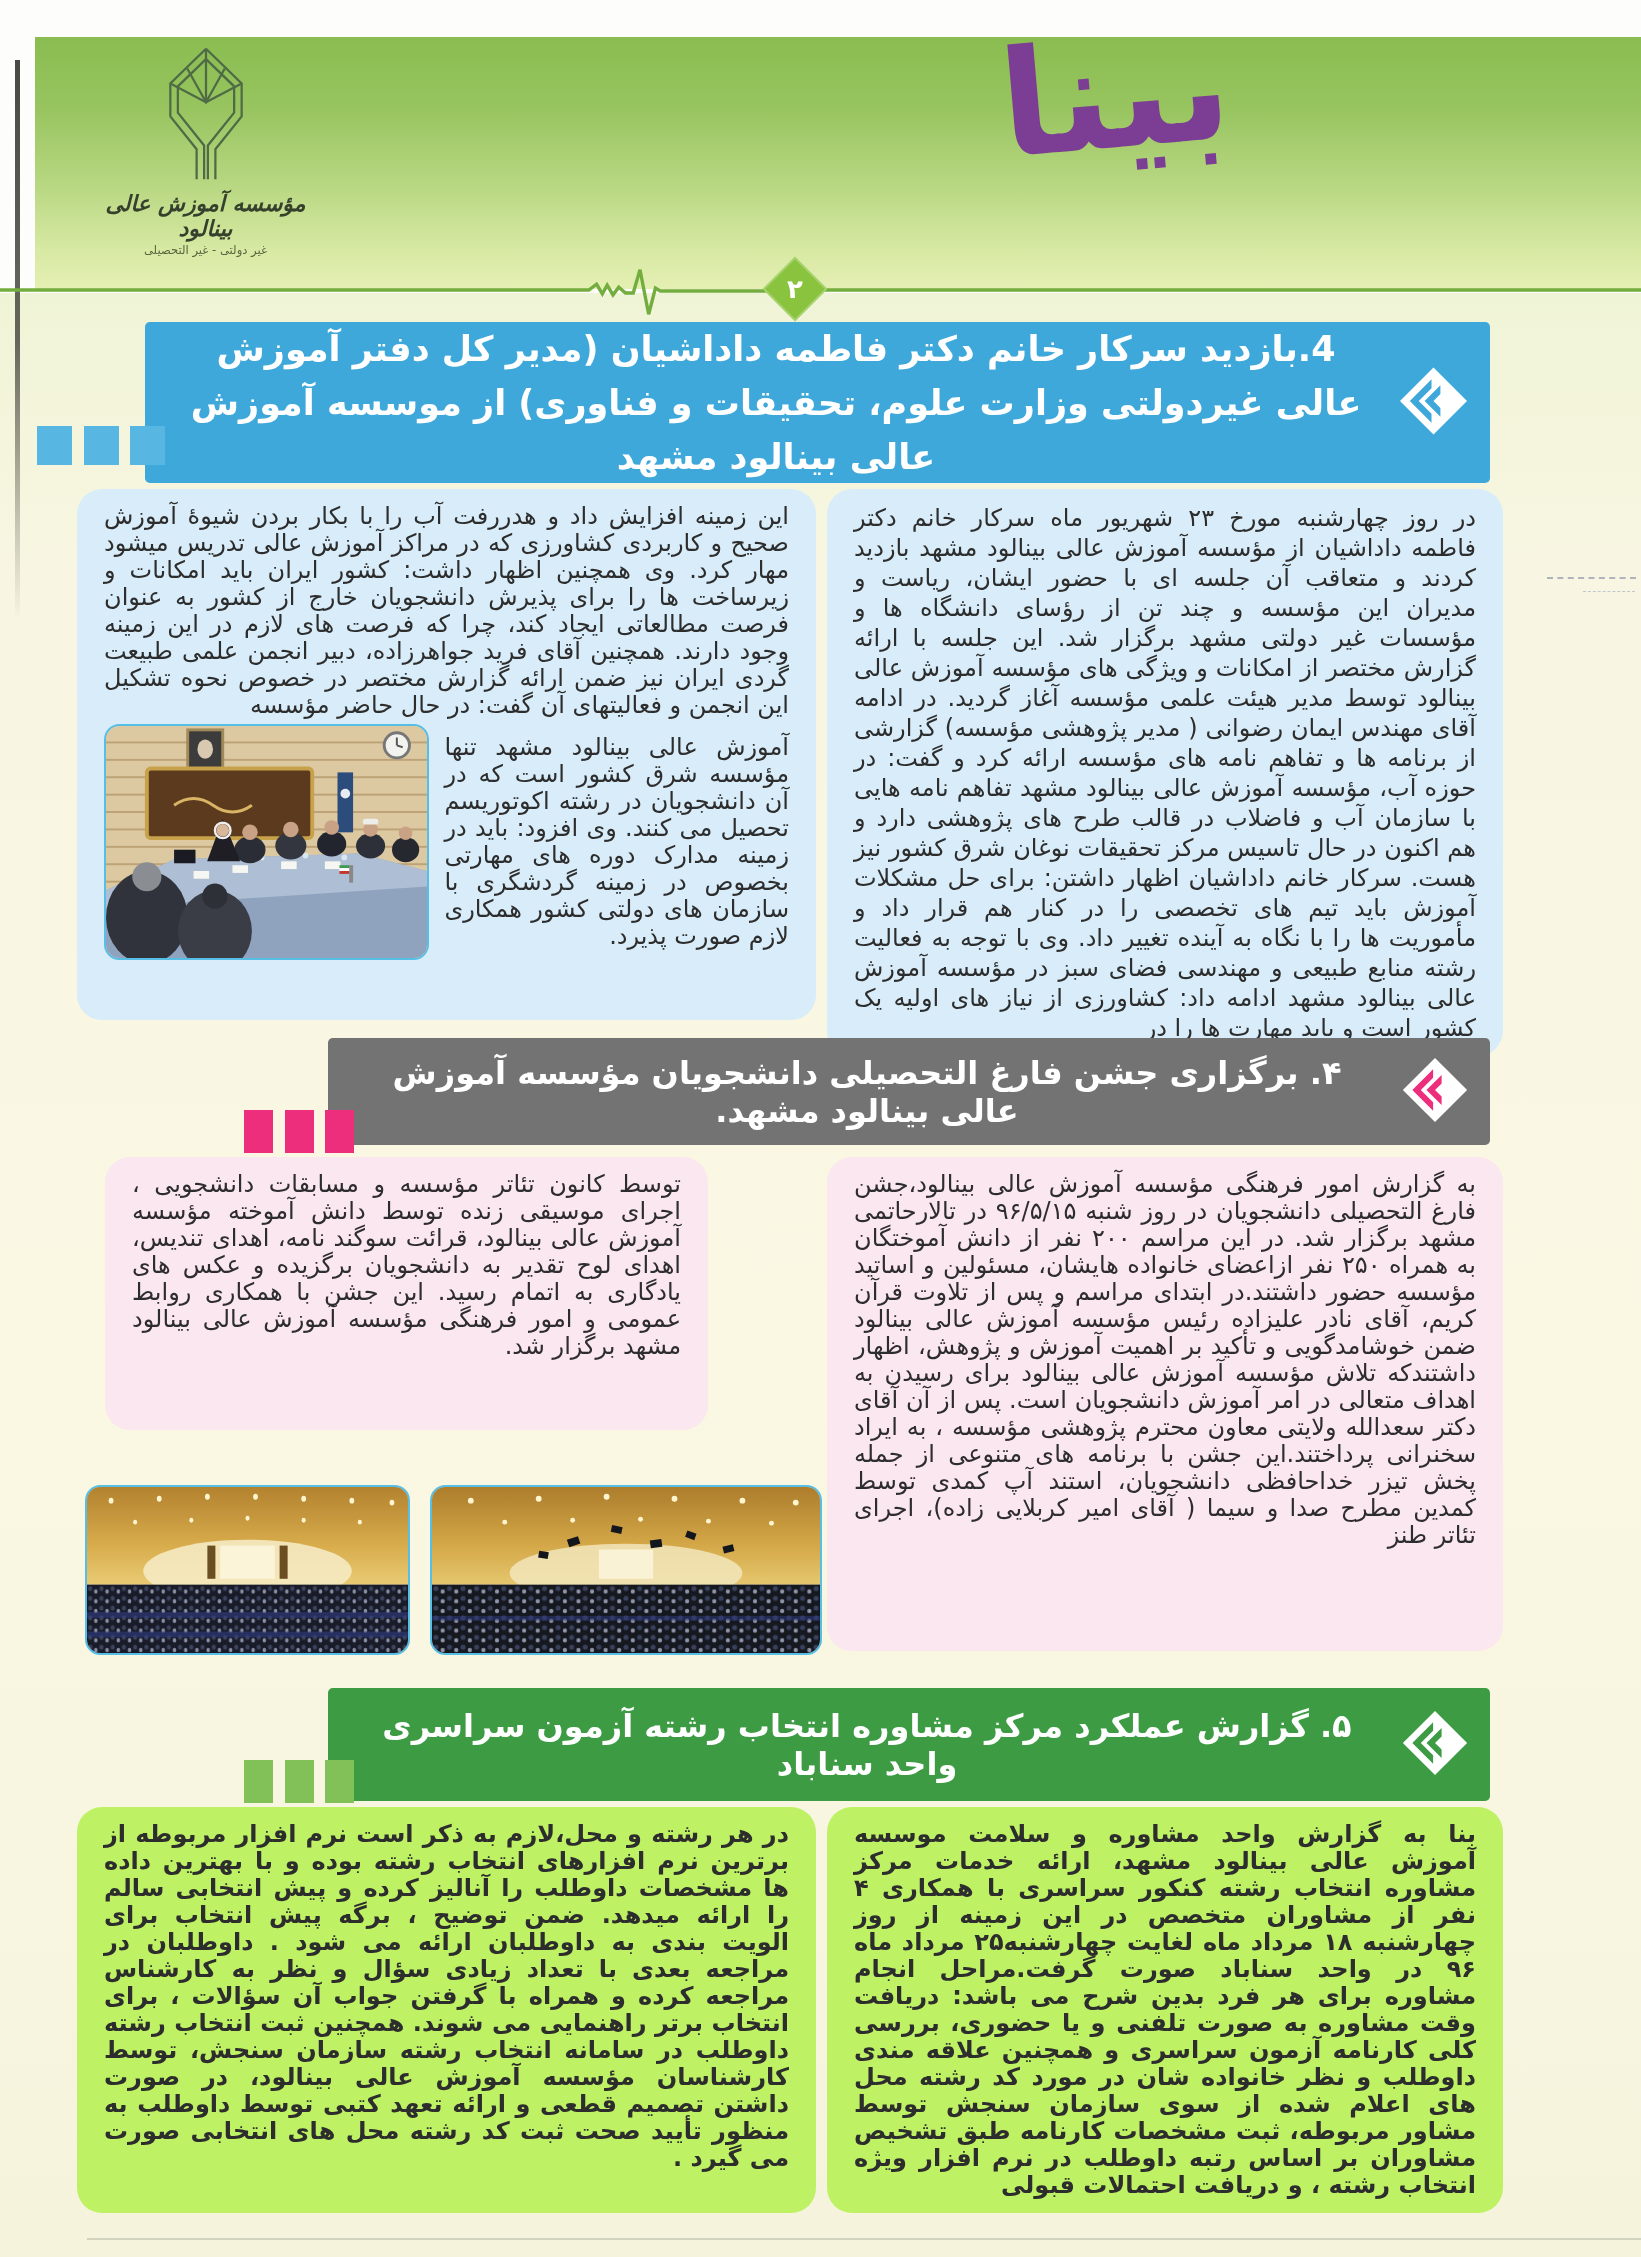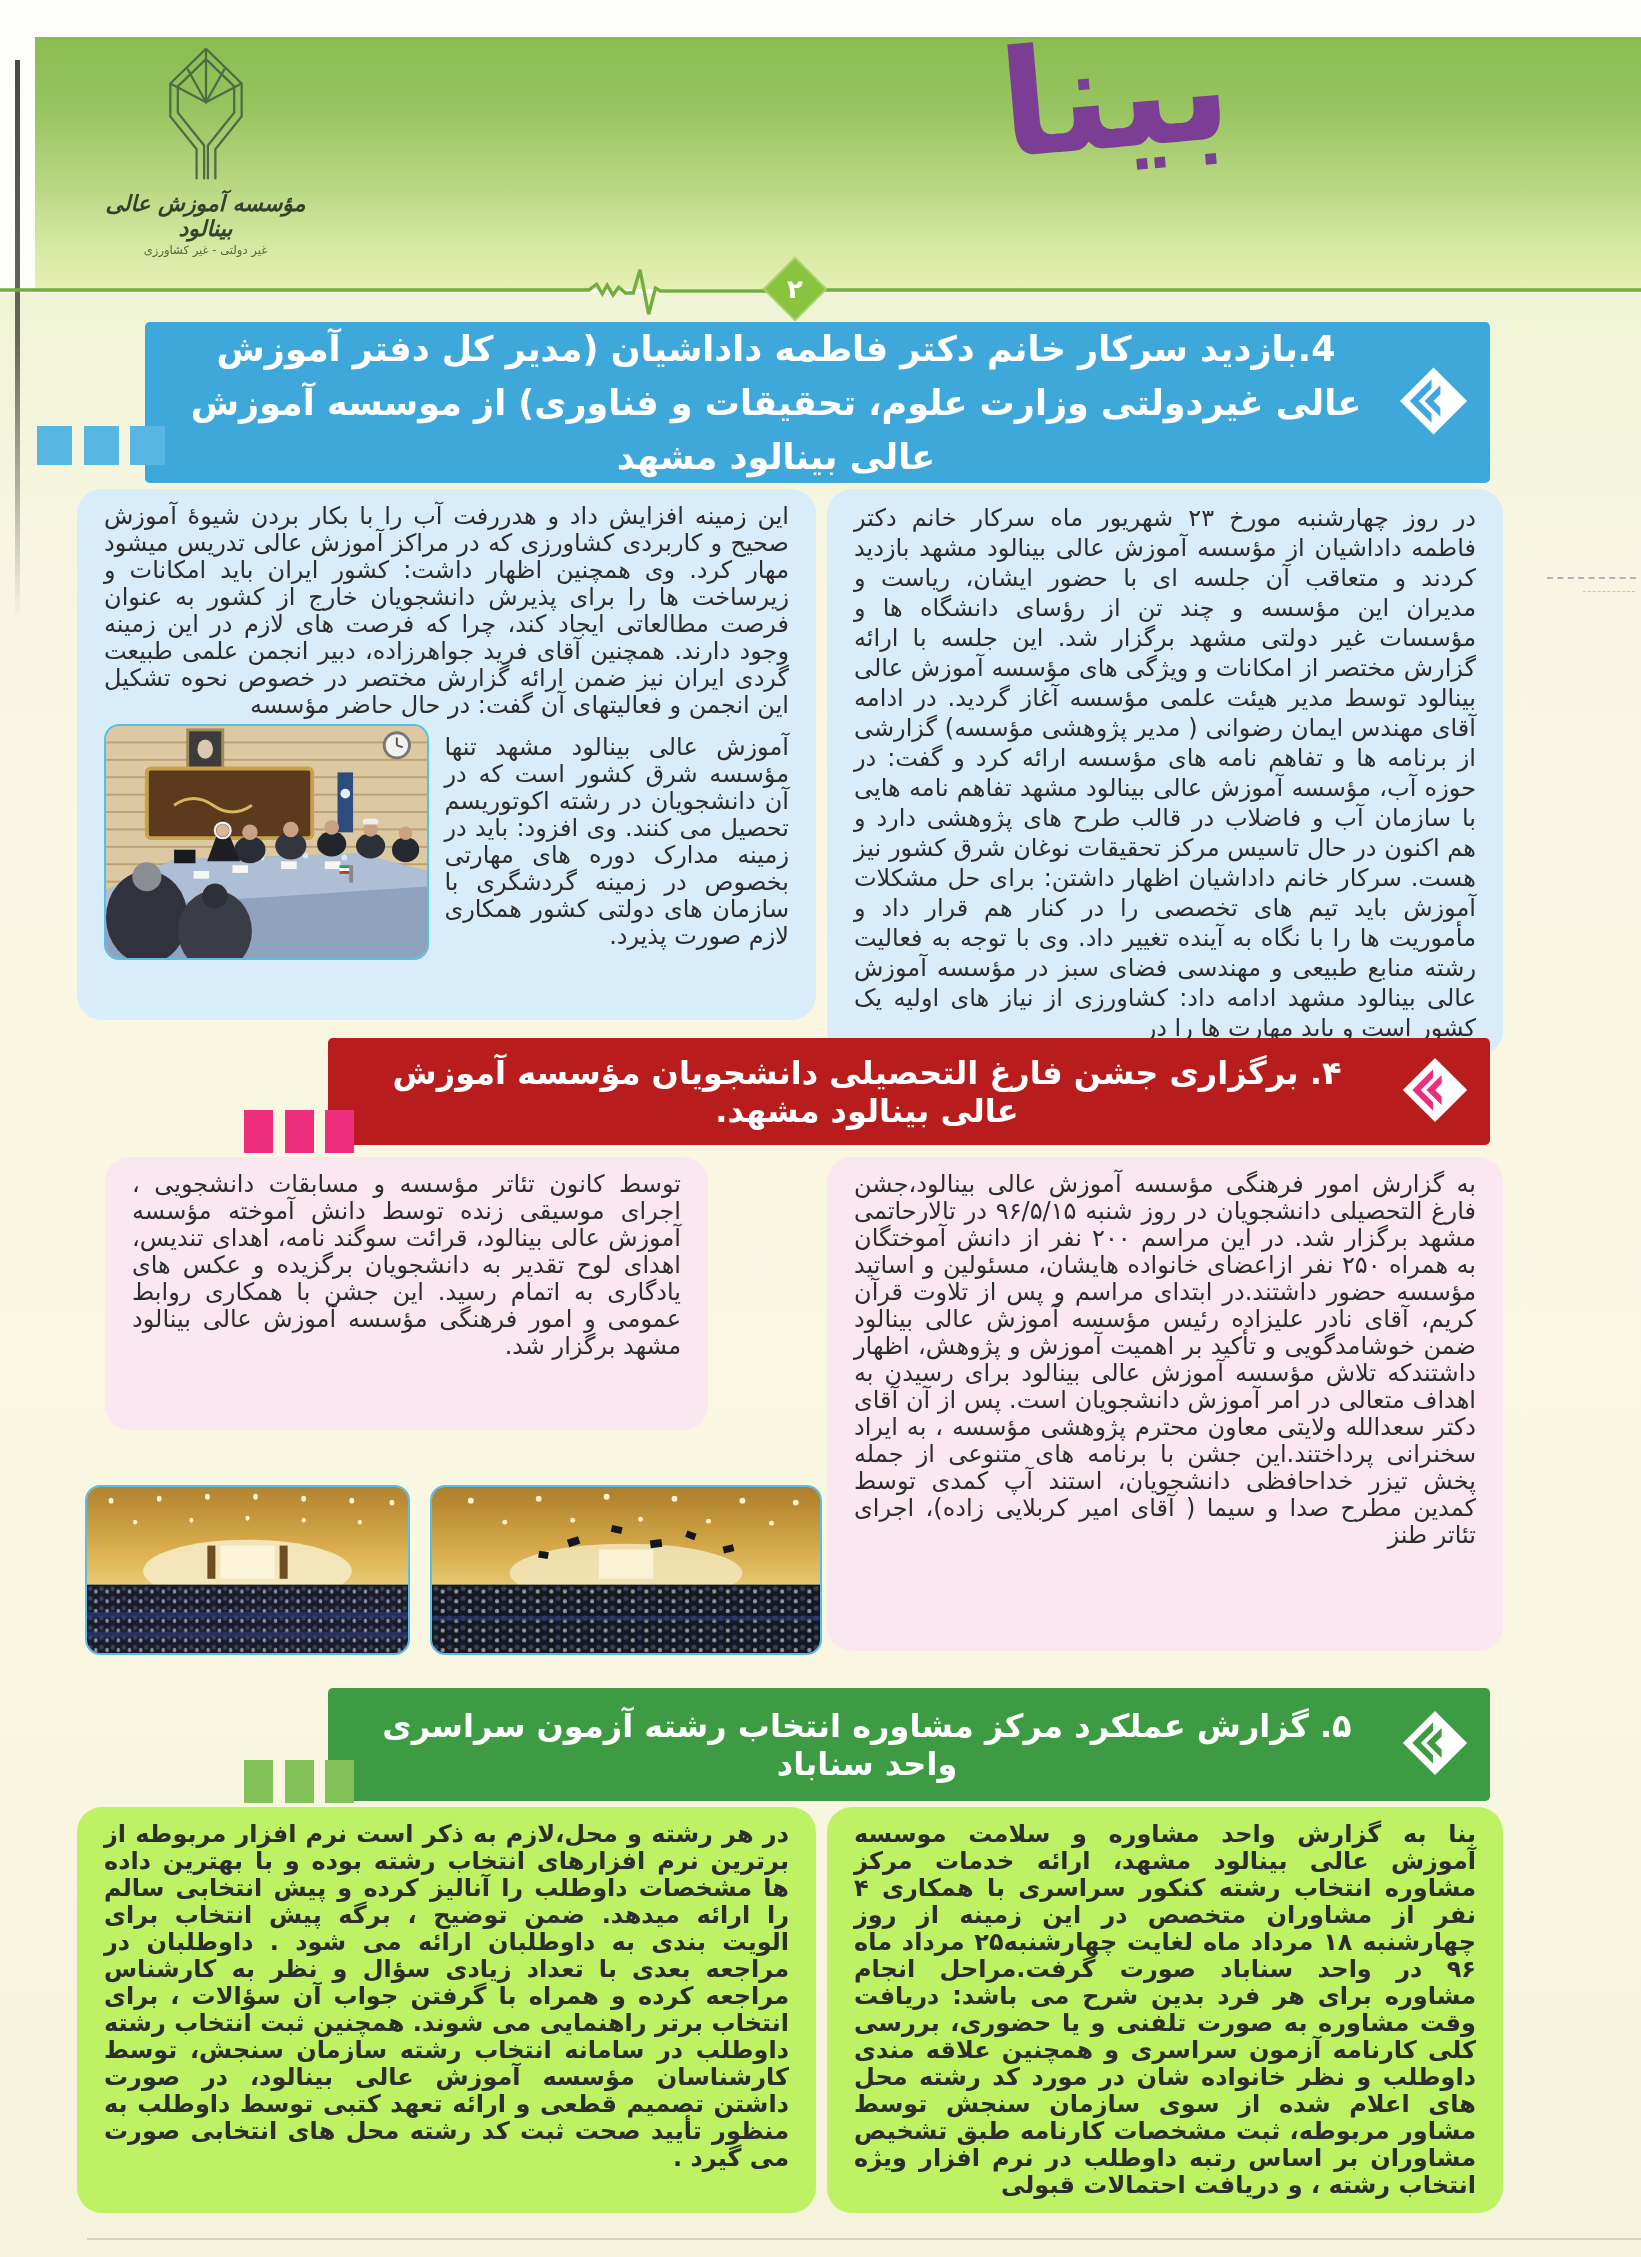--- a/index.html
+++ b/index.html
@@ -21,21 +21,21 @@
   .logo-title{margin-top:3.9px;font-size:22px;font-weight:bold;font-style:italic;color:#36412D;direction:rtl;}
   .logo-sub{margin-top:1.9px;font-size:11.6px;color:#57653E;direction:rtl;letter-spacing:1px;}
   .masthead{position:absolute;left:951px;top:-29px;width:328px;height:251px;line-height:251px;
         text-align:center;font-size:147px;font-weight:bold;color:#7C3D94;transform:rotate(-5deg);direction:rtl;}
   
   .bar{position:absolute;display:flex;align-items:center;border-radius:4.8px;direction:rtl;box-sizing:border-box;}
   .bar-title{flex:1;color:#FFFFFF;font-weight:bold;text-align:center;direction:rtl;}
   .bar-icon{position:absolute;left:auto;right:21px;top:50%;transform:translateY(-50%);}
   #bar3{left:145px;top:322px;width:1345px;height:161px;background:#3FA8DB;padding:0 116px 0 33px;}
   #bar3 .bar-title{font-size:35px;line-height:54px;}
-  #bar4{left:328px;top:1038px;width:1162px;height:107px;background:#b91c1c;padding:0 111px 0 27px;}
+  #bar4{left:328px;top:1038px;width:1162px;height:107px;background:#737373;padding:0 111px 0 27px;}
   #bar4 .bar-title{font-size:32px;}
   #bar5{left:328px;top:1688px;width:1162px;height:113px;background:#3D9C43;padding:0 111px 0 27px;}
   #bar5 .bar-title{font-size:32px;}
   .sqs{position:absolute;display:flex;gap:11.6px;}
   #sqs3{left:37px;top:426px;}   #sqs3 .sq{width:35px;height:39px;background:#58B6E2;}
   #sqs4{left:244px;top:1110px;} #sqs4 .sq{width:29px;height:43px;background:#EC2E7D;}
   #sqs5{left:244px;top:1760px;} #sqs5 .sq{width:29px;height:43px;background:#82C158;}
   
   .box{position:absolute;border-radius:25px;padding:13.5px 27px;direction:rtl;text-align:justify;
        font-size:24px;line-height:27px;color:#2d2d2d;box-sizing:border-box;overflow:hidden;}
@@ -80,21 +80,21 @@
           <path d="M60 14 L90 43 L90 71 L62 106 L62 142"></path>
           <path d="M60 3 L22 40 L22 75 L50 110 L50 142"></path>
           <path d="M60 14 L30 43 L30 71 L58 106 L58 142"></path>
           <path d="M60 3 L60 60"></path>
           <path d="M40 24 L60 60 L80 24"></path>
           <path d="M22 40 L60 60 L98 40"></path>
         </g>
       </svg>
     </span>
     <div class="logo-title">مؤسسه آموزش عالی بینالود</div>
-    <div class="logo-sub">غیر دولتی - غیر کشاورزی</div>
+    <div class="logo-sub">غیر دولتی - غیر التحصیلی</div>
   </div>
 
   <div class="masthead">بینا</div>
 
   <svg class="pulse-svg" viewBox="0 0 1700 62" preserveAspectRatio="none">
     <path d="M0 30 H610 l8 -6 l6 10 l5 -9 l6 10 l6 -8 l7 6 h8 l7 -24 l9 46 l7 -27 l5 3 H800 M848 30 H1700" stroke="#73AD3E" stroke-width="3.5" fill="none"></path>
   </svg>
   <div class="page-diamond">
     <span>۲</span>
   </div>

